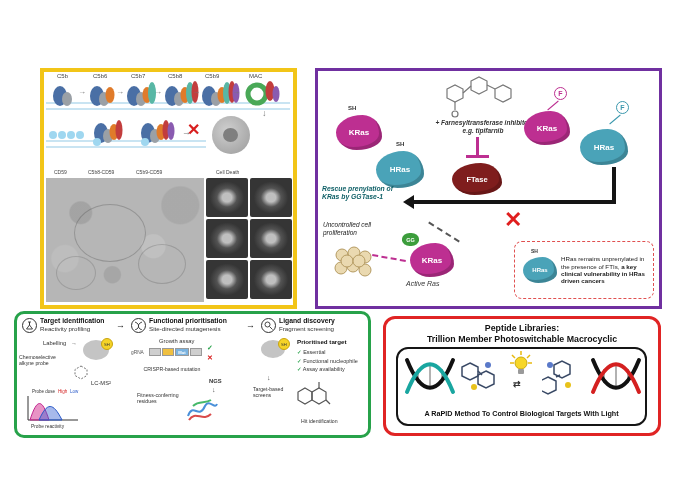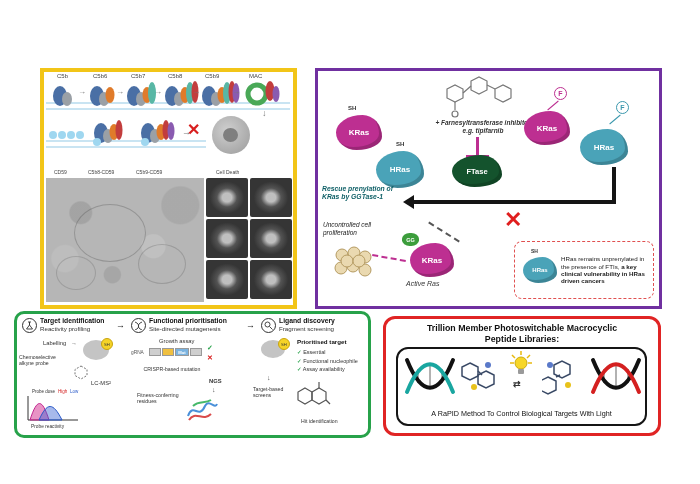--- a/index.html
+++ b/index.html
@@ -169,21 +169,21 @@
     </div>
 
     <div class="wraplbl" style="left:106px;top:48px;width:118px;text-align:center;font-style:italic;font-weight:700;font-size:6.5px;color:#333;line-height:1.25">
       <div>+ Farnesyltransferase inhibitor</div>
       <div>e.g. tipifarnib</div>
     </div>
 
     <div class="abs" style="left:158px;top:66px;width:3px;height:18px;background:#bd2f91"></div>
     <div class="abs" style="left:148px;top:84px;width:23px;height:3px;background:#bd2f91"></div>
 
-    <div class="blob" style="left:134px;top:84px;width:50px;height:32px;background:#14532d;font-size:7.5px">
+    <div class="blob" style="left:134px;top:92px;width:50px;height:32px;background:#7f1d1d;font-size:7.5px">
       <span>FTase</span>
     </div>
 
     <div class="fcirc" style="left:236px;top:16px;border:1.5px solid #bd2f91;color:#bd2f91">
       <span>F</span>
     </div>
     <div class="abs" style="left:228px;top:34px;width:14px;border-top:1.5px solid #bd2f91;transform:rotate(-40deg)"></div>
     <div class="blob" style="left:206px;top:40px;width:46px;height:34px;background:#bd2f91;font-size:8px">
       <span>KRas</span>
     </div>
@@ -346,22 +346,22 @@
         <line x1="24" y1="8" x2="24" y2="2"></line>
           <line x1="31" y1="20" x2="35" y2="24"></line>
       </g>
     </svg>
     <span class="lbl" style="left:284px;top:104px;font-size:5.2px;color:#333">Hit identification</span>
   </div>
 
   <div class="panel" style="left:383px;top:316px;width:278px;height:120px;border:3.5px solid #e02424;border-radius:12px;">
 
     <div class="wraplbl" style="left:0;top:4px;width:100%;text-align:center;font-weight:700;font-size:8.8px;color:#111;line-height:1.25">
+      <div>Peptide Libraries:</div>
       <div>Trillion Member Photoswitchable Macrocyclic</div>
-      <div>Peptide Libraries:</div>
     </div>
 
     <div class="abs" style="left:10px;top:28px;width:251px;height:79px;border:2px solid #151515;border-radius:12px">
 
       <svg class="abs" style="left:6px;top:6px" width="52" height="42">
         <line x1="14" y1="14" x2="14" y2="28" stroke="#999" stroke-width="1.5"></line>
         <line x1="26" y1="8" x2="26" y2="34" stroke="#999" stroke-width="1.5"></line>
         <line x1="38" y1="14" x2="38" y2="28" stroke="#999" stroke-width="1.5"></line>
         <path d="M3,5 C18,42 34,42 49,5" fill="none" stroke="#111" stroke-width="4" stroke-linecap="round"></path>
         <path d="M3,37 C18,0 34,0 49,37" fill="none" stroke="#19a6a0" stroke-width="4" stroke-linecap="round"></path>
@@ -397,17 +397,17 @@
       </svg>
 
       <svg class="abs" style="left:192px;top:6px" width="52" height="42">
         <line x1="14" y1="14" x2="14" y2="28" stroke="#999" stroke-width="1.5"></line>
         <line x1="26" y1="8" x2="26" y2="34" stroke="#999" stroke-width="1.5"></line>
         <line x1="38" y1="14" x2="38" y2="28" stroke="#999" stroke-width="1.5"></line>
         <path d="M3,5 C18,42 34,42 49,5" fill="none" stroke="#111" stroke-width="4" stroke-linecap="round"></path>
         <path d="M3,37 C18,0 34,0 49,37" fill="none" stroke="#d42020" stroke-width="4" stroke-linecap="round"></path>
       </svg>
 
-      <div class="wraplbl" style="left:0;top:60px;width:100%;text-align:center;font-weight:400;font-size:7.2px;color:#111">A RaPID Method To Control Biological Targets With Light</div>
+      <div class="wraplbl" style="left:0;top:60px;width:100%;text-align:center;font-weight:700;font-size:7.2px;color:#111">A RaPID Method To Control Biological Targets With Light</div>
     </div>
   </div>
 
 </div>
 
 </body></html>

